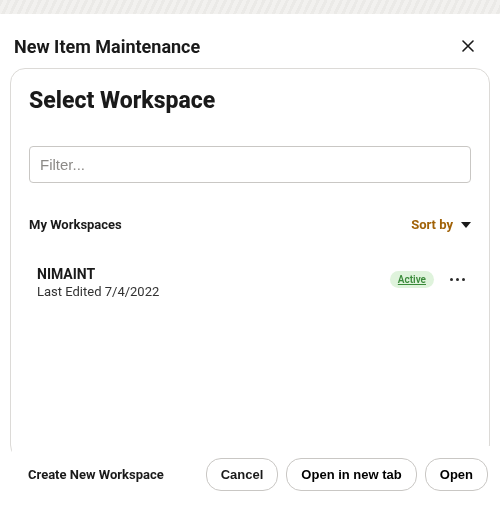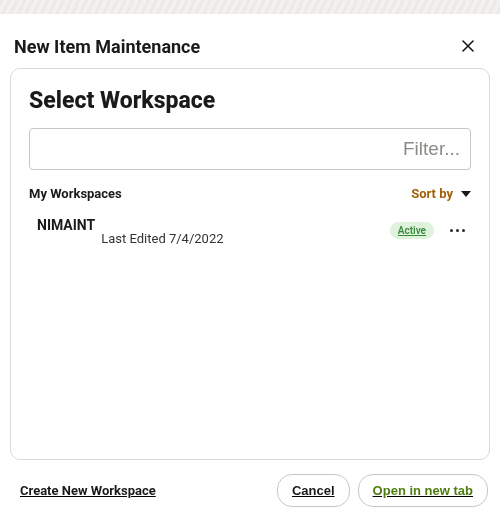--- a/index.html
+++ b/index.html
@@ -44,42 +44,42 @@
     width: 24px; height: 24px;
     display: flex; align-items: center; justify-content: center;
     cursor: pointer;
     color: #1a1a1a;
   }
   .close-btn svg { width: 12px; height: 12px; }
 
   .card {
     margin: 0 10px;
     border: 1px solid #dcdad7;
-    border-radius: 10px;
+    border-radius: 15px;
     background: #fff;
     padding: 18px 18px 0 18px;
     height: 392px;
     display: flex;
     flex-direction: column;
+    gap: 18px;
   }
   .card-title {
     font-size: 23px;
     font-weight: 800;
     color: #1a1a1a;
     margin-bottom: 14px;
   }
   .filter-input {
     width: 100%;
     border: 1px solid #c9c7c4;
     border-radius: 4px;
     padding: 9px 10px;
-    font-size: 19px;
+    font-size: 15px;
     color: #333;
     outline: none;
-    text-align: right;
   }
   .filter-input::placeholder { color: #8c8a87; }
 
   .list-header {
     display: flex;
     justify-content: space-between;
     margin: 16px 0 10px 0;
     font-size: 13px;
   }
   .my-wk {
@@ -104,32 +104,32 @@
   .list {
     flex: 1;
     overflow: hidden;
   }
   .list-row {
     display: flex;
     align-items: flex-start;
     justify-content: space-between;
     padding: 6px 2px;
   }
-  .row-main { display: flex; }
+  .row-main { display: flex; flex-direction: column; }
   .row-name {
     font-size: 14px;
     font-weight: 700;
     color: #1a1a1a;
     margin-left: 6px;
   }
   .row-sub {
     font-size: 13px;
     color: #333;
     margin-left: 6px;
-    margin-top: 14px;
+    margin-top: 2px;
   }
   .row-right {
     display: flex;
     align-items: center;
     gap: 12px;
     margin-top: 5px;
   }
   .badge {
     background: #dff3dc;
     color: #3a8a3a;
@@ -147,27 +147,26 @@
   }
   .kebab span {
     width: 3px; height: 3px;
     border-radius: 50%;
     background: #2a2a2a;
   }
 
   .footer {
     position: absolute;
     bottom: 0;
-    left: 4px; right: 0;
-    display: flex;
-    align-items: center;
-    justify-content: space-between;
-    padding: 12px 12px 12px 16px;
-    background: #fff;
-    text-decoration: underline;
+    left: 12px; right: 0;
+    display: flex;
+    align-items: center;
+    justify-content: space-between;
+    padding: 12px 12px 28px 16px;
+    background: #fff;
   }
   .create-link {
     font-size: 13px;
     font-weight: 700;
     color: #1a1a1a;
     cursor: pointer;
   }
   .btn-row {
     display: flex;
     gap: 8px;
@@ -176,21 +175,21 @@
     border: 1px solid #c9c7c4;
     background: #fff;
     border-radius: 15px;
     padding: 8px 14px;
     font-size: 13px;
     font-weight: 600;
     color: #1a1a1a;
     cursor: pointer;
   }
   .btn.disabled {
-    color: #4d7c0f;
+    color: #000000;
     cursor: default;
   }
 </style>
 </head>
 <body>
 
 <div class="backdrop-pattern"></div>
 
 <div class="modal">
 
@@ -232,16 +231,17 @@
         </div>
       </div>
     </div>
   </div>
 
   <div class="footer">
     <div class="create-link">Create New Workspace</div>
     <div class="btn-row">
       <button class="btn">Cancel</button>
       <button class="btn disabled">Open in new tab</button>
+      <button class="btn disabled">Open</button>
     </div>
   </div>
 
 </div>
 
 </body></html>

